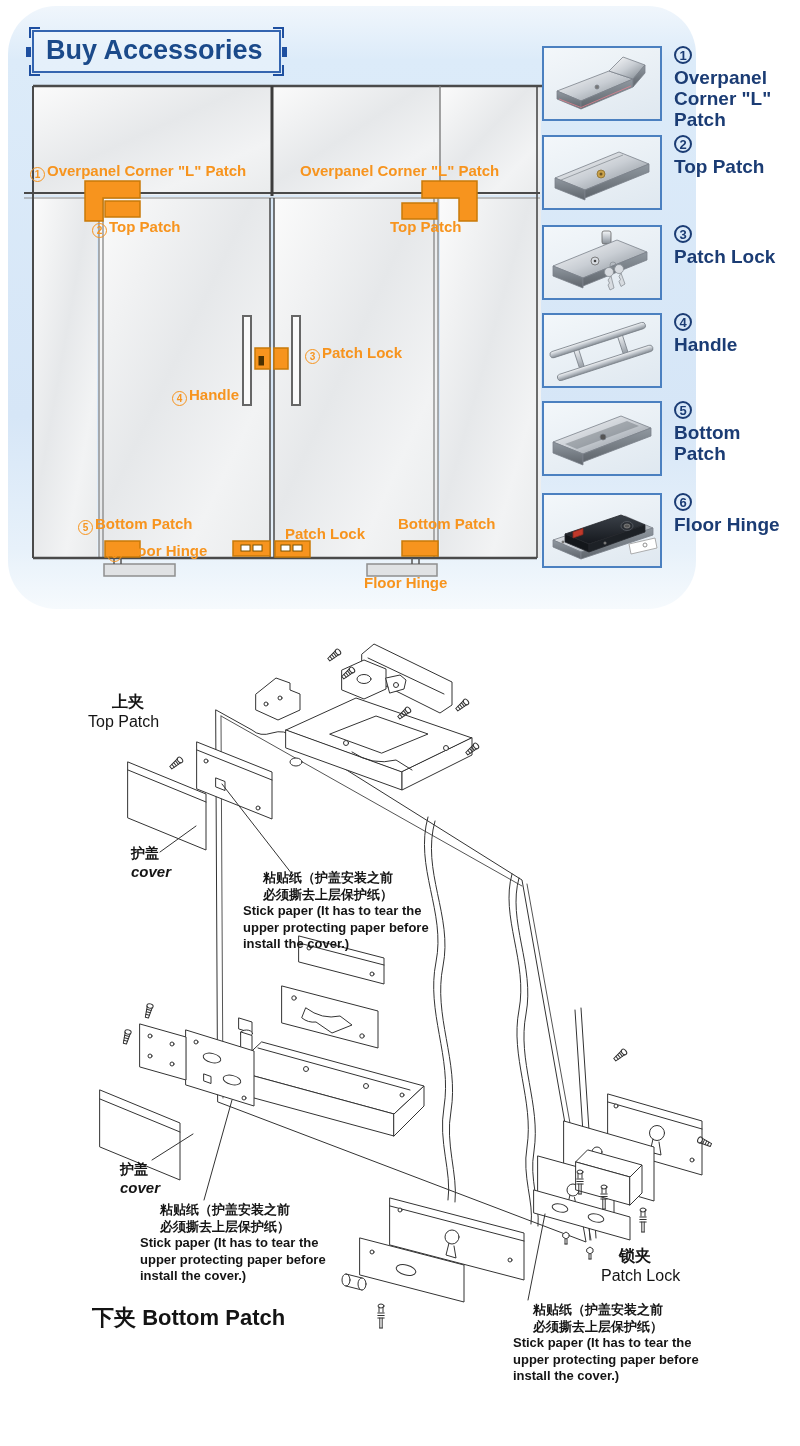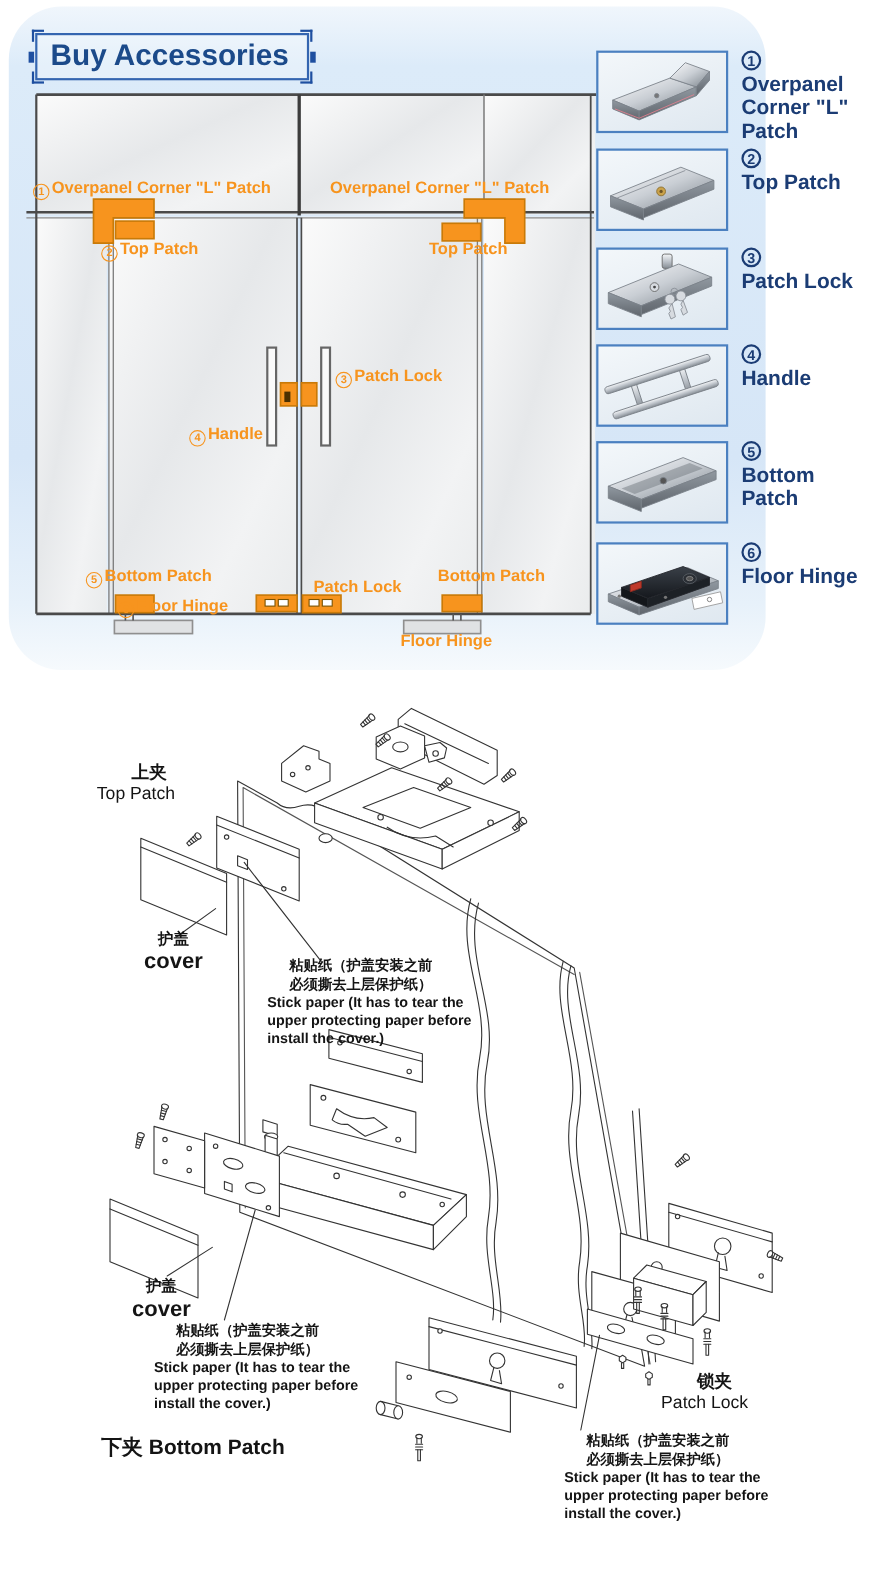--- a/index.html
+++ b/index.html
@@ -35,24 +35,24 @@
   .acc-label{color:#1b3c74;font-weight:bold;font-size:19px;line-height:21px;width:122px;}
   .acc-num{display:flex;width:18px;height:18px;box-sizing:border-box;border:2px solid #1b3c74;
            border-radius:50%;align-items:center;justify-content:center;font-size:13px;
            margin-bottom:3px;font-weight:bold;}
 
   
   .exploded{position:absolute;left:0;top:612px;width:800px;height:834px;}
   .exploded svg{position:absolute;left:0;top:0;}
   .xlabel{position:absolute;color:#141414;}
   .xlabel span{display:block;}
-  .big-zh{font-size:16px;font-weight:600;text-align:center;}
+  .big-zh{font-size:16px;font-weight:600;}
   .big-en{font-size:16px;font-weight:500;}
-  .cov-zh{font-size:14px;font-weight:600;text-align:center;}
-  .cov-en{font-size:20px;font-weight:600;}
+  .cov-zh{font-size:14px;font-weight:600;}
+  .cov-en{font-size:15px;font-weight:600;font-style:italic;}
   .stick span{font-size:13px;line-height:16.5px;font-weight:600;white-space:nowrap;}
   .stick .zh{padding-left:20px;}
   .inline-lab span{display:inline;}
 </style>
 </head>
 <body>
 
 <section class="panel">
 
   <div class="title-box">
@@ -126,21 +126,21 @@
         <rect x="259" y="467" width="9" height="6"></rect>
           <rect x="271" y="467" width="9" height="6"></rect>
       </g>
     </g>
   </svg>
 
   <div class="dlabel" style="left:22px;top:156px"><span class="dnum">1</span><span>Overpanel Corner "L" Patch</span></div>
   <div class="dlabel" style="left:292px;top:156px"><span>Overpanel Corner "L" Patch</span></div>
   <div class="dlabel" style="left:84px;top:212px"><span class="dnum">2</span><span>Top Patch</span></div>
   <div class="dlabel" style="left:382px;top:212px"><span>Top Patch</span></div>
-  <div class="dlabel" style="left:297px;top:327px"><span class="dnum">3</span><span>Patch Lock</span></div>
+  <div class="dlabel" style="left:297px;top:338px"><span class="dnum">3</span><span>Patch Lock</span></div>
   <div class="dlabel" style="left:164px;top:380px"><span class="dnum">4</span><span>Handle</span></div>
   <div class="dlabel" style="left:70px;top:509px"><span class="dnum">5</span><span>Bottom Patch</span></div>
   <div class="dlabel" style="left:277px;top:519px"><span>Patch Lock</span></div>
   <div class="dlabel" style="left:390px;top:509px"><span>Bottom Patch</span></div>
   <div class="dlabel" style="left:99px;top:536px"><span class="dnum">6</span><span>Floor Hinge</span></div>
   <div class="dlabel" style="left:356px;top:568px"><span>Floor Hinge</span></div>
 
   <div class="acc-row" style="top:40px">
     <div class="photo-box">
       <svg width="114" height="69" viewBox="0 0 114 69">
@@ -481,21 +481,21 @@
   </div>
 
   <div class="xlabel stick" style="left:140px;top:590px">
     <span class="zh">粘贴纸（护盖安装之前</span>
     <span class="zh">必须撕去上层保护纸）</span>
     <span>Stick paper (It has to tear the</span>
     <span>upper protecting paper before</span>
     <span>install the cover.)</span>
   </div>
 
-  <div class="xlabel inline-lab" style="left:92px;top:691px;font-size:19px;font-weight:600">
+  <div class="xlabel inline-lab" style="left:92px;top:691px;font-size:22px;font-weight:600">
     <span>下夹</span>
     <span>Bottom Patch</span>
   </div>
 
   <div class="xlabel" style="left:601px;top:634px">
     <span class="big-zh" style="padding-left:18px">锁夹</span>
     <span class="big-en">Patch Lock</span>
   </div>
 
   <div class="xlabel stick" style="left:513px;top:690px">

